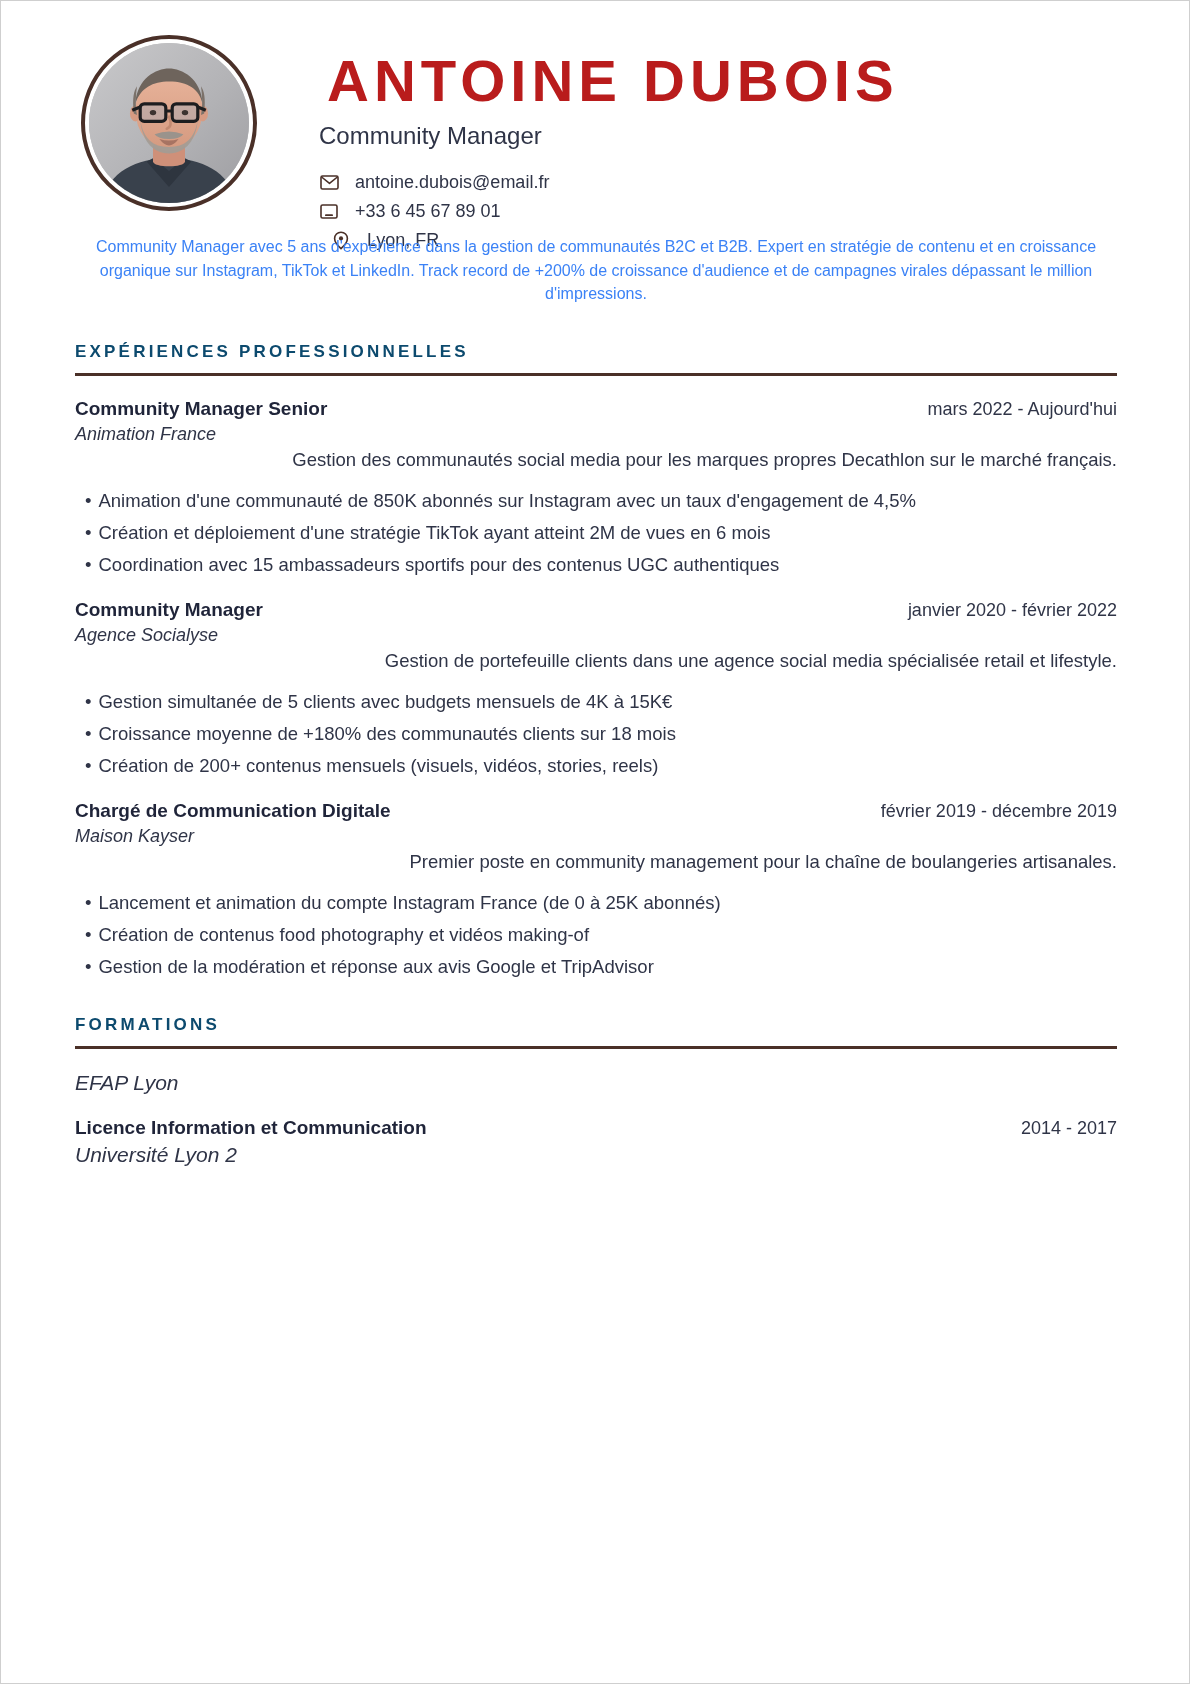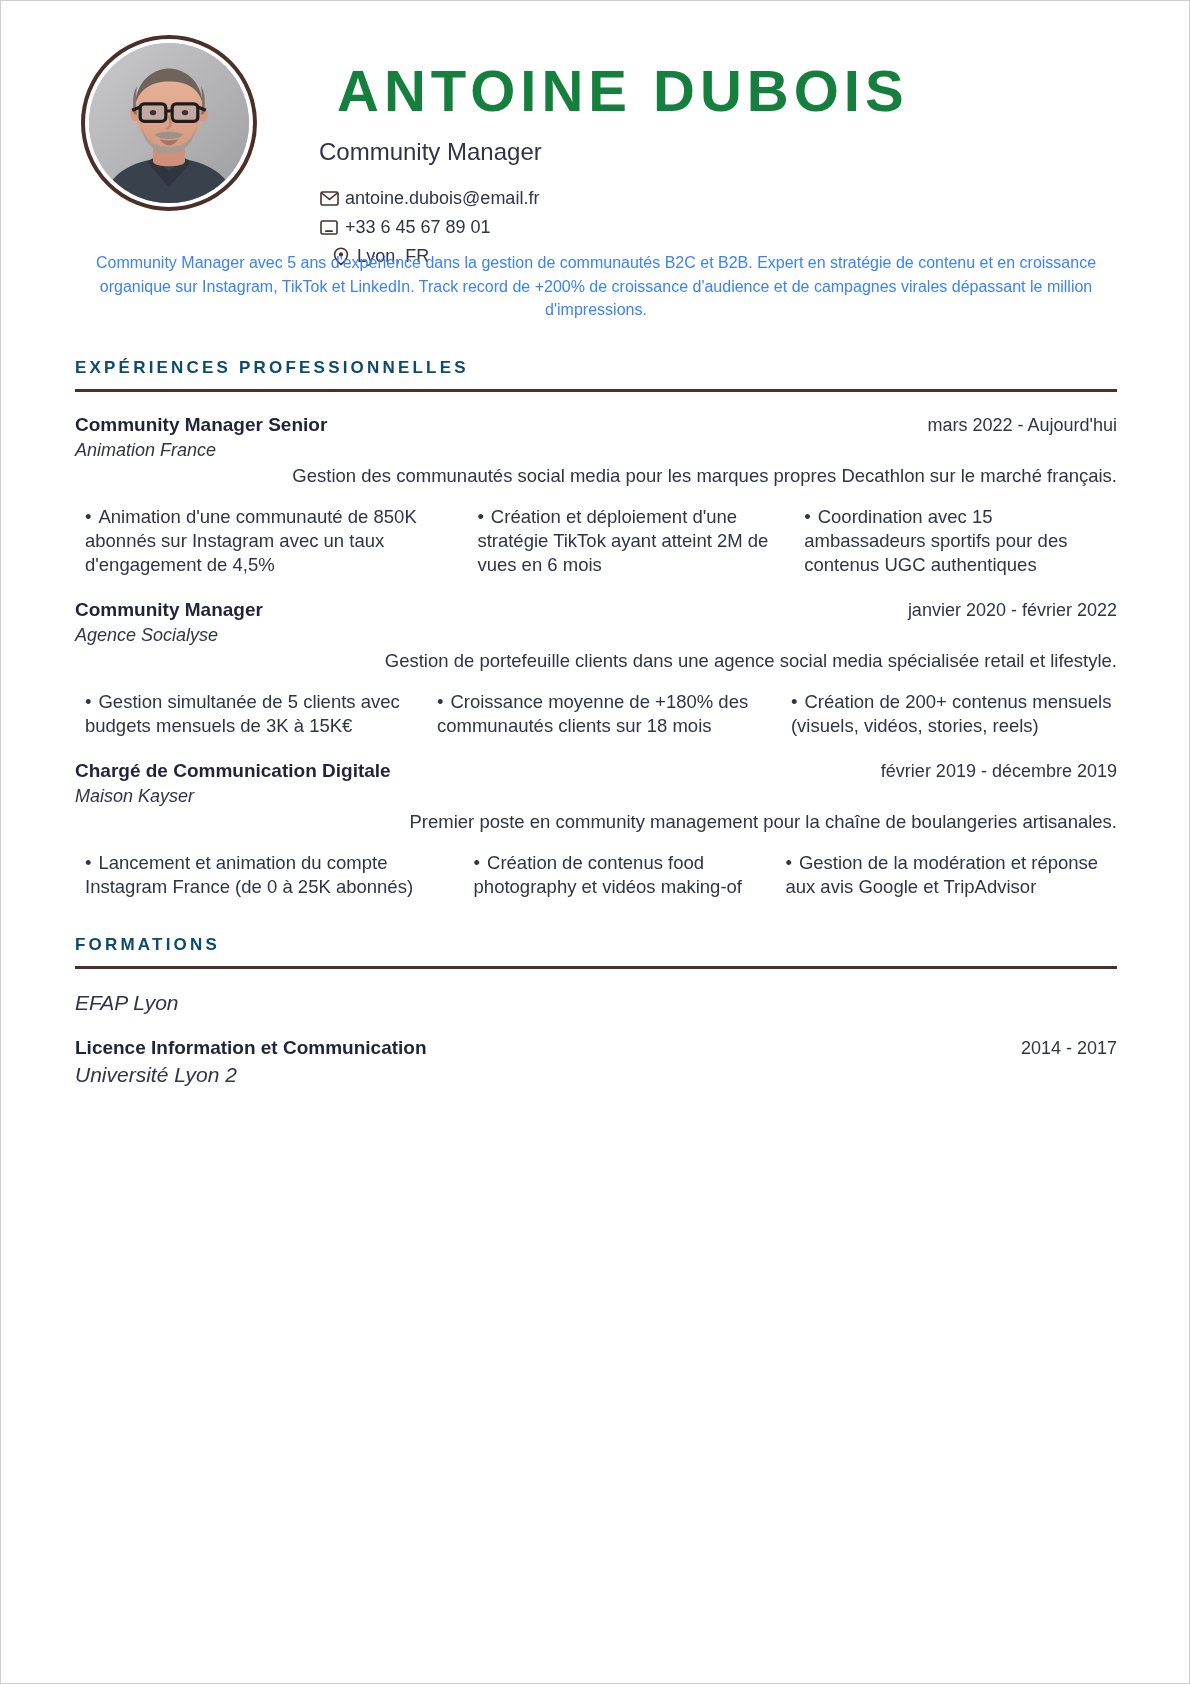--- a/index.html
+++ b/index.html
@@ -54,41 +54,41 @@
 
   .head-right {
     flex: 1 1 auto;
     padding-left: 62px;
     padding-top: 8px;
   }
   .fullname {
     font-size: 58px;
     font-weight: 700;
     letter-spacing: 5px;
-    color: #15803d;
+    color: #b91c1c;
     line-height: 1.02;
-    margin: 18px;
+    margin: 8px;
     white-space: nowrap;
   }
   .jobtitle {
     font-size: 24px;
     color: #2f3447;
     margin-top: 12px;
     font-weight: 400;
   }
   .contacts {
     margin-top: 22px;
     display: flex;
     flex-direction: column;
     gap: 8px;
   }
   .contact-row {
     display: flex;
     align-items: center;
-    gap: 6px;
+    gap: 16px;
     font-size: 18px;
     color: #2f3447;
   }
   .contact-row.loc { padding-left: 12px; }
   .ico {
     width: 20px; height: 20px;
     flex: 0 0 auto;
     display: inline-flex;
     align-items: center;
     justify-content: center;
@@ -147,20 +147,21 @@
   .entry-desc {
     font-size: 18.5px;
     color: #2f3447;
     margin-top: 3px;
     line-height: 1.35;
     text-align: right;
   }
   .bullets {
     margin-top: 16px;
     display: flex;
+    flex-direction: column;
     gap: 8px;
   }
   .bullet {
     font-size: 18.5px;
     color: #2f3447;
     padding-left: 10px;
     line-height: 1.3;
   }
   .bullet .dot { margin-right: 7px; }
 
@@ -305,21 +306,21 @@
       </div>
 
       <div class="entry">
         <div class="entry-head">
           <div class="entry-role">Community Manager</div>
           <div class="entry-dates">janvier 2020 - février 2022</div>
         </div>
         <div class="entry-org">Agence Socialyse</div>
         <div class="entry-desc">Gestion de portefeuille clients dans une agence social media spécialisée retail et lifestyle.</div>
         <div class="bullets">
-          <div class="bullet"><span class="dot">•</span><span>Gestion simultanée de 5 clients avec budgets mensuels de 3K à 15K€</span></div>
+          <div class="bullet"><span class="dot">•</span><span>Gestion simultanée de 5 clients avec budgets mensuels de 4K à 15K€</span></div>
           <div class="bullet"><span class="dot">•</span><span>Croissance moyenne de +180% des communautés clients sur 18 mois</span></div>
           <div class="bullet"><span class="dot">•</span><span>Création de 200+ contenus mensuels (visuels, vidéos, stories, reels)</span></div>
         </div>
       </div>
 
       <div class="entry">
         <div class="entry-head">
           <div class="entry-role">Chargé de Communication Digitale</div>
           <div class="entry-dates">février 2019 - décembre 2019</div>
         </div>

